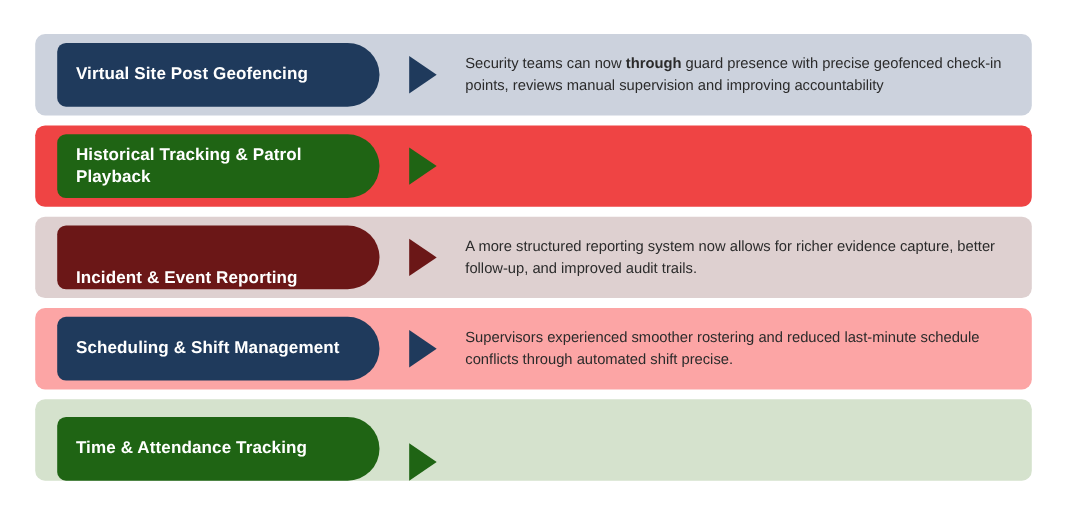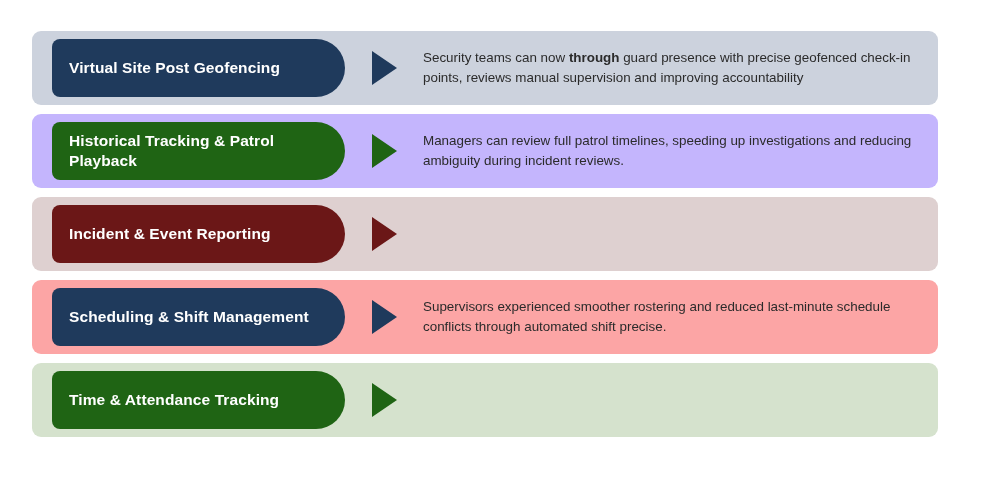--- a/index.html
+++ b/index.html
@@ -102,58 +102,58 @@
           <span class="pill-label">Virtual Site Post Geofencing</span>
         </div>
       </div>
       <div class="arrow-cell">
         <div class="arrow-shape" style="border-left-color: rgb(31, 58, 92);"></div>
       </div>
       <div class="desc-cell">
         <p class="desc-text"><span>Security teams can now </span><b>through</b><span> guard presence with precise geofenced check-in points, reviews manual supervision and improving accountability</span></p>
       </div>
     </div>
-    <div class="feature-row" style="background: #c4b5fd;">
+    <div class="feature-row" style="background: #ef4444;">
       <div class="pill-wrap">
         <div class="pill" style="background: rgb(31, 100, 20);">
           <span class="pill-label">Historical Tracking &amp; Patrol
 Playback</span>
         </div>
       </div>
       <div class="arrow-cell">
         <div class="arrow-shape" style="border-left-color: rgb(31, 100, 20);"></div>
       </div>
-      <div class="desc-cell">
-        <p class="desc-text"><span>Managers can review full patrol timelines, speeding up investigations and reducing ambiguity during incident reviews.</span></p>
-      </div>
     </div>
     <div class="feature-row" style="background: rgb(222, 208, 208);">
       <div class="pill-wrap">
-        <div class="pill" style="background: rgb(107, 23, 23);">
+        <div class="pill" style="background: rgb(107, 23, 23); align-items: flex-end;">
           <span class="pill-label">Incident &amp; Event Reporting</span>
         </div>
       </div>
       <div class="arrow-cell">
         <div class="arrow-shape" style="border-left-color: rgb(107, 23, 23);"></div>
+      </div>
+      <div class="desc-cell">
+        <p class="desc-text"><span>A more structured reporting system now allows for richer evidence capture, better follow-up, and improved audit trails.</span></p>
       </div>
     </div>
     <div class="feature-row" style="background: #fca5a5;">
       <div class="pill-wrap">
         <div class="pill" style="background: rgb(31, 58, 92);">
           <span class="pill-label">Scheduling &amp; Shift Management</span>
         </div>
       </div>
       <div class="arrow-cell">
         <div class="arrow-shape" style="border-left-color: rgb(31, 58, 92);"></div>
       </div>
       <div class="desc-cell">
         <p class="desc-text"><span>Supervisors experienced smoother rostering and reduced last-minute schedule conflicts through automated shift precise.</span></p>
       </div>
     </div>
-    <div class="feature-row" style="background: rgb(213, 226, 205);">
+    <div class="feature-row" style="background: rgb(213, 226, 205); align-items: flex-end;">
       <div class="pill-wrap">
         <div class="pill" style="background: rgb(31, 100, 20);">
           <span class="pill-label">Time &amp; Attendance Tracking</span>
         </div>
       </div>
       <div class="arrow-cell">
         <div class="arrow-shape" style="border-left-color: rgb(31, 100, 20);"></div>
       </div>
     </div>
   </div>

